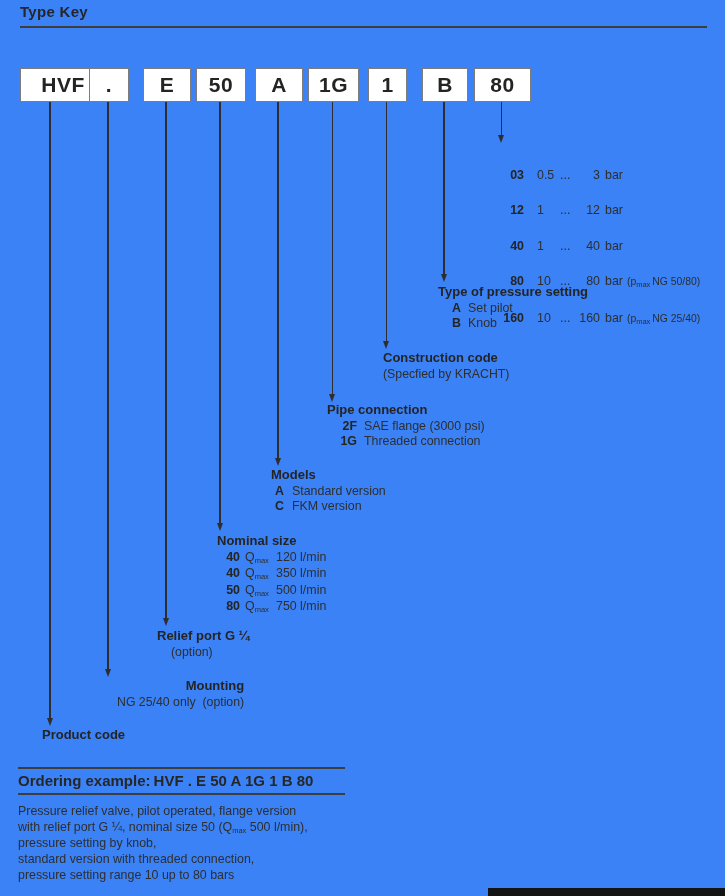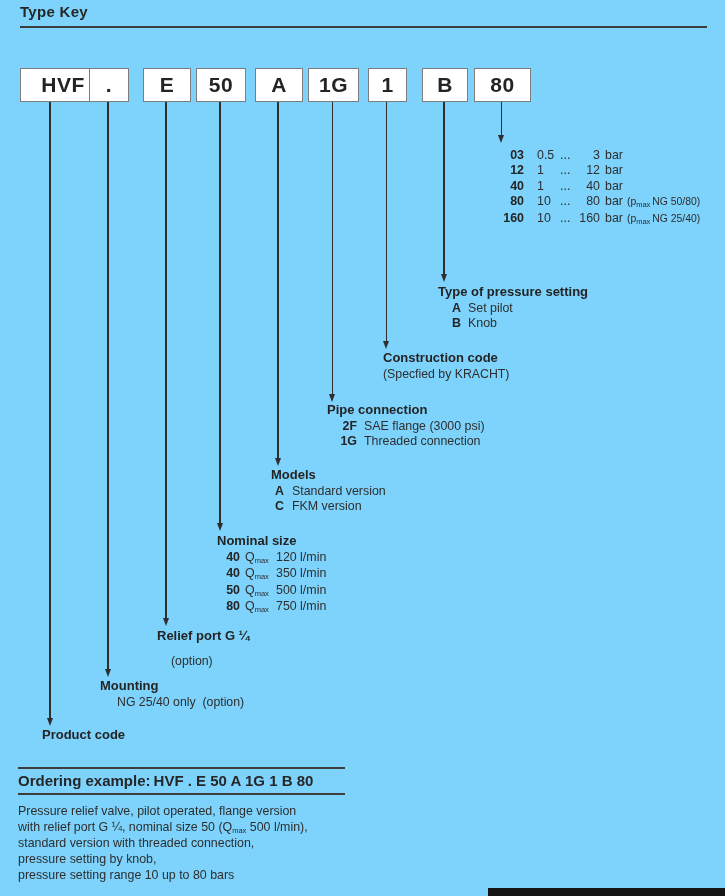--- a/index.html
+++ b/index.html
@@ -1,17 +1,17 @@
 <!DOCTYPE html>
 <html><head>
 <meta charset="utf-8">
 <style>
   html,body{margin:0;padding:0;background:#ffffff;}
   .canvas{
-    position:relative;width:725px;height:896px;background:#7dd3fc;overflow:hidden;
+    position:relative;width:725px;height:896px;background:#3b82f6;overflow:hidden;
     font-family:"Liberation Sans",sans-serif;color:#262626;
   }
   .rule{position:absolute;background:#3d3d3d;}
   .page-title{position:absolute;left:20px;top:3px;font-size:15px;font-weight:bold;letter-spacing:0.3px;}
   .ordering-line{position:absolute;left:21px;top:46px;font-size:13px;font-weight:bold;white-space:nowrap;}
   .ordering-line .val{margin-left:9px;}
   .code-box{
     position:absolute;top:68px;height:32px;border:1.2px solid #7d7d7d;background:#fff;
     display:flex;align-items:center;justify-content:center;
     font-weight:bold;font-size:21px;letter-spacing:0.5px;color:#242424;
@@ -23,21 +23,21 @@
   .section{position:absolute;white-space:nowrap;}
   .sec-title{font-weight:bold;font-size:13px;color:#242424;}
   .sec-sub{font-size:12.3px;color:#2e2e2e;}
   .sec-rows{margin-top:2px;}
   .row{display:flex;align-items:baseline;line-height:15.45px;font-size:12.4px;color:#2e2e2e;}
   .code{font-weight:bold;text-align:right;color:#242424;}
   .sub{font-size:7.5px;position:relative;bottom:-2px;}
   .note{font-size:10.4px;margin-left:4px;}
   .note .nr{margin-left:2px;}
   
-  .prs .code{width:31px;}
+  .prs .code{width:31px;margin-top:20px;}
   .prs .from{margin-left:13px;width:23px;}
   .prs .dots{width:15px;}
   .prs .to{width:25px;text-align:right;}
   .prs .unit{margin-left:5px;}
   
   .tps .code{width:23px;}
   .tps .desc{margin-left:7px;}
   
   .pc .code{width:30px;}
   .pc .desc{margin-left:7px;}
@@ -220,41 +220,41 @@
       <div class="row">
         <span class="code">80</span>
         <span class="qmax"><span>Q</span><span class="sub">max</span></span>
         <span class="val">750 l/min</span>
       </div>
     </div>
   </div>
 
   <div class="section" style="left:157px;top:628px;">
     <div class="sec-title">Relief port G ¼</div>
-    <div class="sec-sub" style="margin-left:14px;margin-top:11px;">(option)</div>
-  </div>
-
-  <div class="section" style="left:100px;top:678px;">
+    <div class="sec-sub" style="margin-left:14px;margin-top:2px;">(option)</div>
+  </div>
+
+  <div class="section" style="left:100px;top:678px;text-align:right;">
     <div class="sec-title">Mounting</div>
     <div class="sec-sub pre" style="margin-left:17px;margin-top:2px;">NG 25/40 only  (option)</div>
   </div>
 
   <div class="section" style="left:42px;top:727px;">
     <div class="sec-title">Product code</div>
   </div>
 
   <div class="rule" style="left:18px;top:767px;width:327px;height:1.6px;"></div>
   <div class="bottom-heading">
     <span>Ordering example:</span><span class="hcode">HVF . E 50 A 1G 1 B 80</span>
   </div>
   <div class="rule" style="left:18px;top:793px;width:327px;height:1.6px;"></div>
 
   <div class="paragraph">
     <div>Pressure relief valve, pilot operated, flange version</div>
     <div><span>with relief port G ¼, nominal size 50 (Q</span><span class="sub">max</span><span class="pre"> 500 l/min),</span></div>
+    <div>pressure setting by knob,</div>
     <div>standard version with threaded connection,</div>
-    <div>pressure setting by knob,</div>
     <div>pressure setting range 10 up to 80 bars</div>
   </div>
 
   <div class="footer-bar"></div>
 
 </div>
 
 </body></html>

